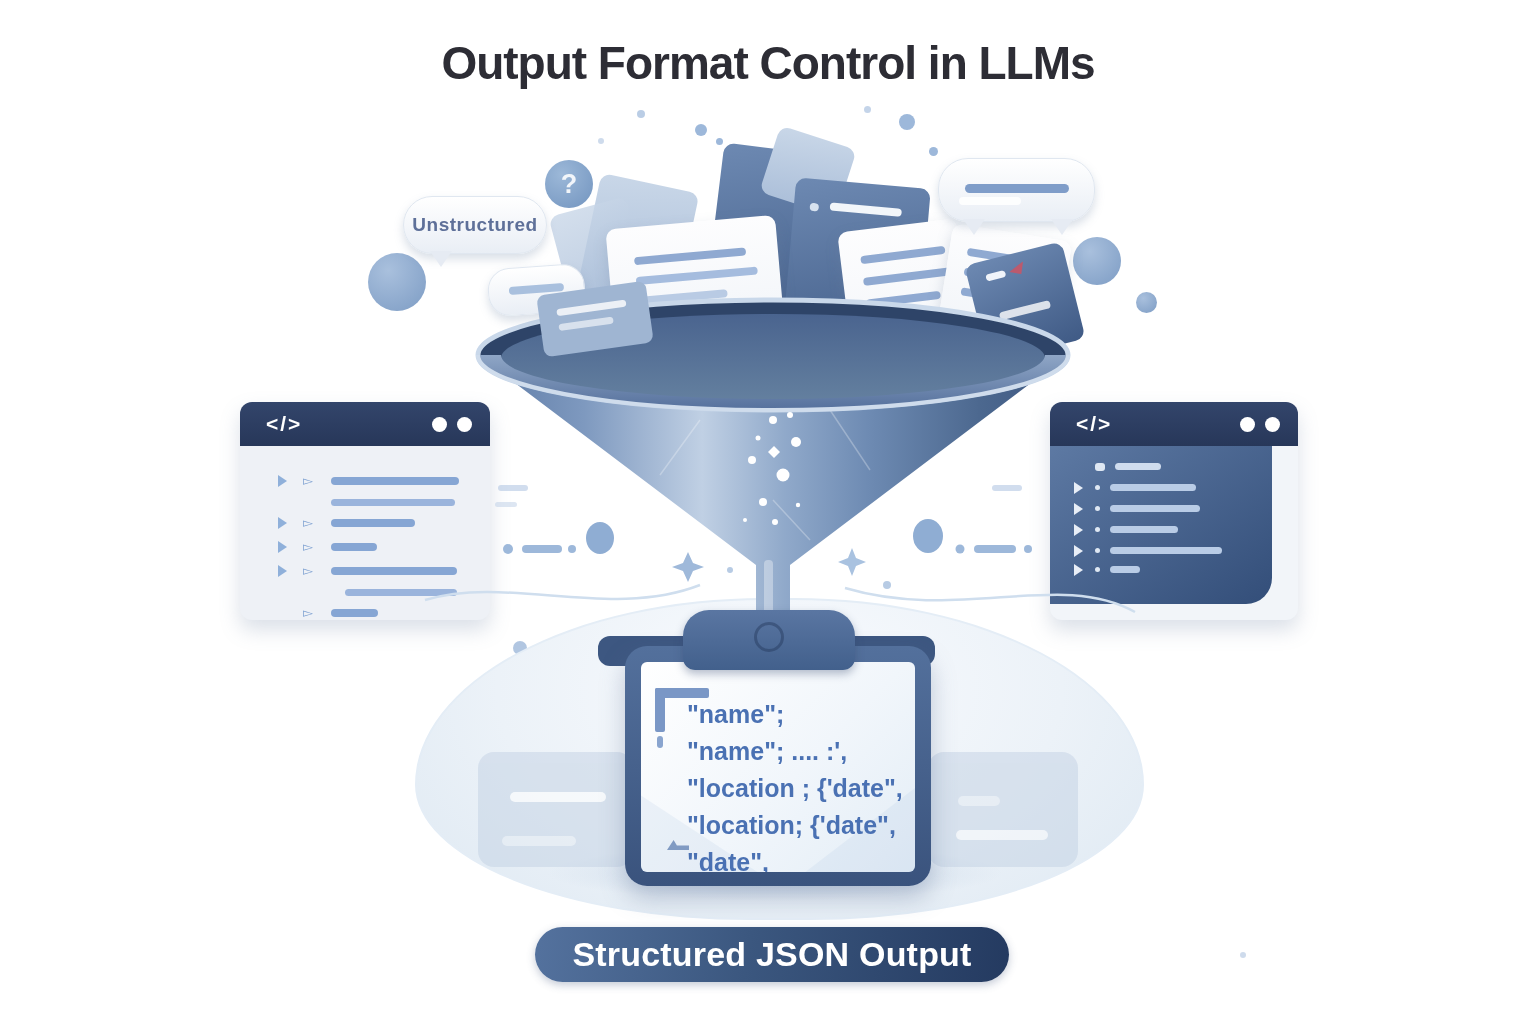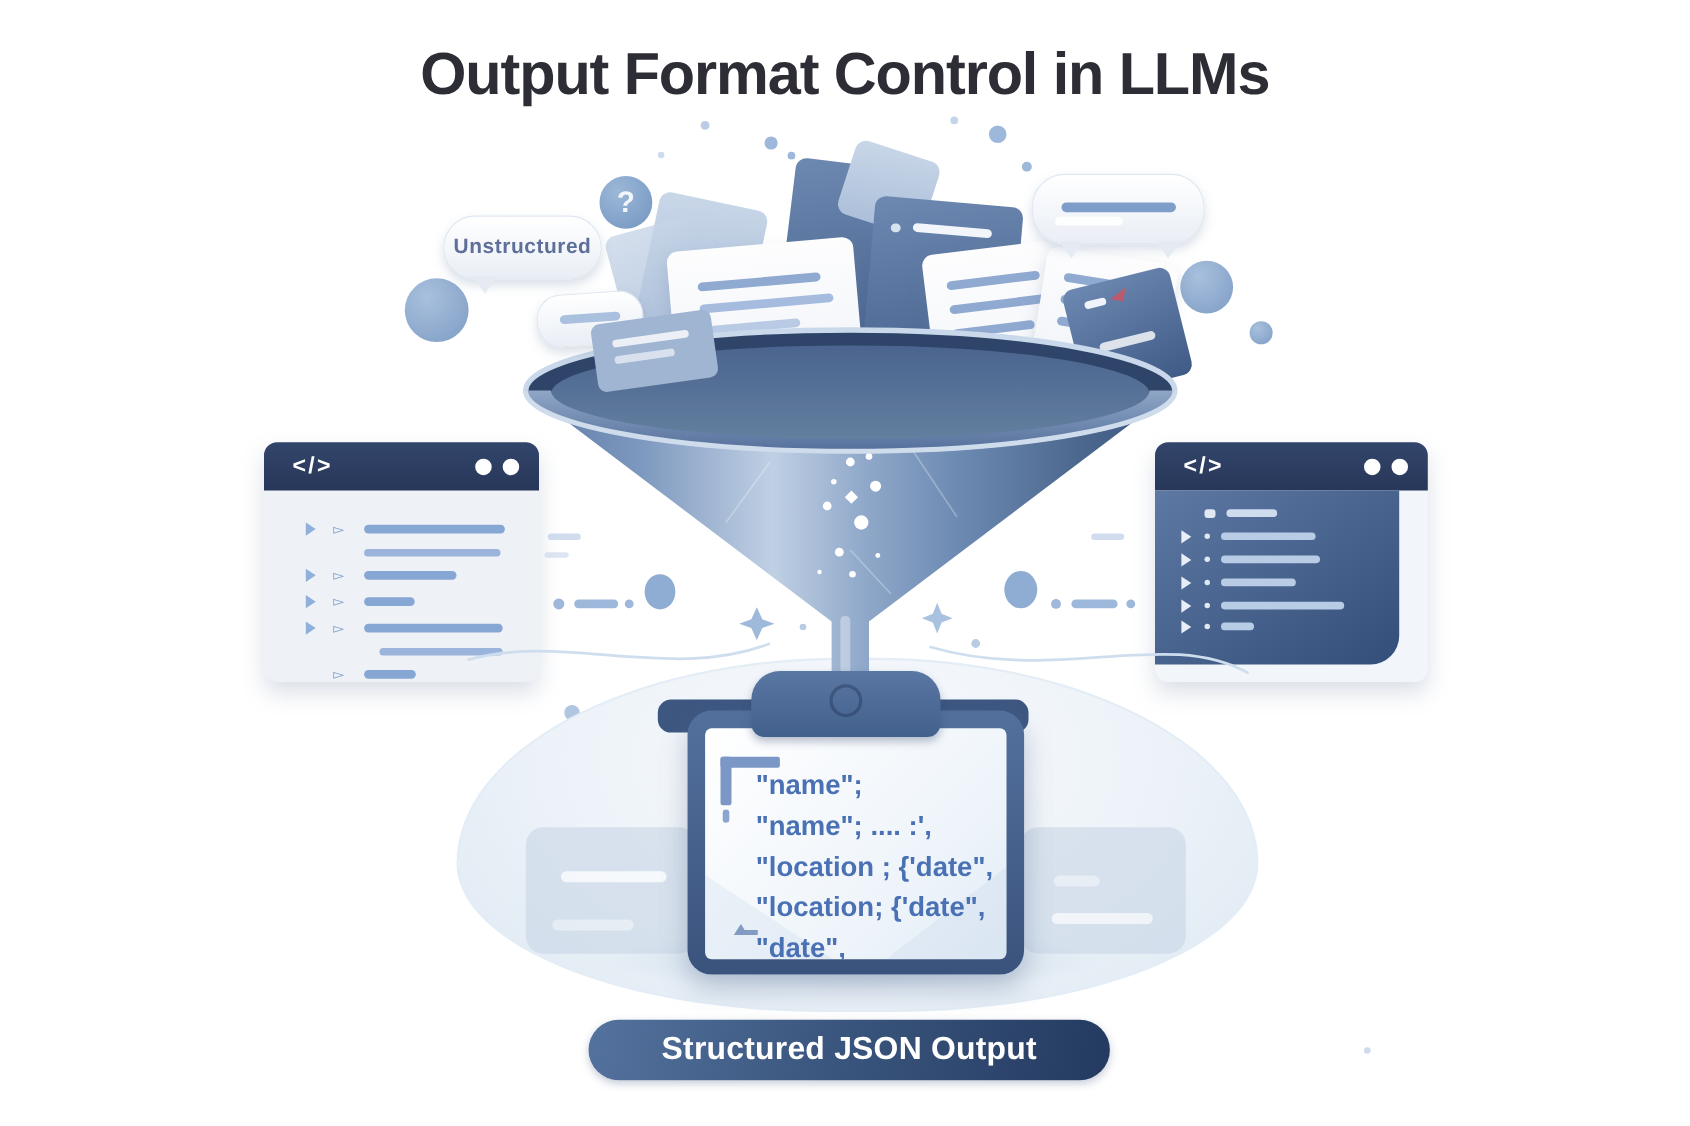--- a/index.html
+++ b/index.html
@@ -3,21 +3,21 @@
 <meta charset="utf-8">
 <style>
   html,body{margin:0;padding:0;background:#ffffff;}
   .canvas{
     position:relative;width:1536px;height:1024px;overflow:hidden;background:#ffffff;
     font-family:"Liberation Sans",sans-serif;
   }
   
   .title{
     position:absolute;top:36px;left:0;width:100%;text-align:center;
-    font-size:54px;font-weight:800;letter-spacing:-1px;color:#2d2d35;
+    font-size:46px;font-weight:800;letter-spacing:-1px;color:#2d2d35;
   }
   
   .dot{position:absolute;border-radius:50%;background:#9db8da;}
   .big-circle{position:absolute;border-radius:50%;
     background:radial-gradient(circle at 35% 30%, #a9c0dd, #7d9cc4);}
   
   .doc{position:absolute;border-radius:10px;}
   .doc .dline{position:absolute;height:8px;border-radius:4px;background:#8fa9d1;}
   .doc.white{background:linear-gradient(180deg,#fdfdfe,#f2f5f9);
     box-shadow:0 6px 14px rgba(110,130,160,.25);}
@@ -99,21 +99,21 @@
   
   .clip{position:absolute;left:683px;top:610px;width:172px;height:60px;
     background:linear-gradient(180deg,#5a76a2,#42608c);
     border-radius:26px 26px 12px 12px;box-shadow:0 4px 8px rgba(50,70,110,.35);}
   .clip .ring{position:absolute;left:50%;top:12px;transform:translateX(-50%);
     width:24px;height:24px;border-radius:50%;border:3px solid rgba(35,55,90,.45);}
   
   .output-pill{position:absolute;left:535px;top:927px;width:474px;height:55px;border-radius:28px;
     background:linear-gradient(100deg,#54729e 0%,#3b577f 45%,#243a60 100%);
     display:flex;align-items:center;justify-content:center;
-    color:#ffffff;font-size:29px;font-weight:700;letter-spacing:.2px;
+    color:#ffffff;font-size:34px;font-weight:700;letter-spacing:.2px;
     box-shadow:0 3px 8px rgba(60,80,120,.3);}
   svg{display:block;}
 </style>
 </head>
 <body>
 
 <div class="canvas">
 
   <div class="title">Output Format Control in LLMs</div>
 

